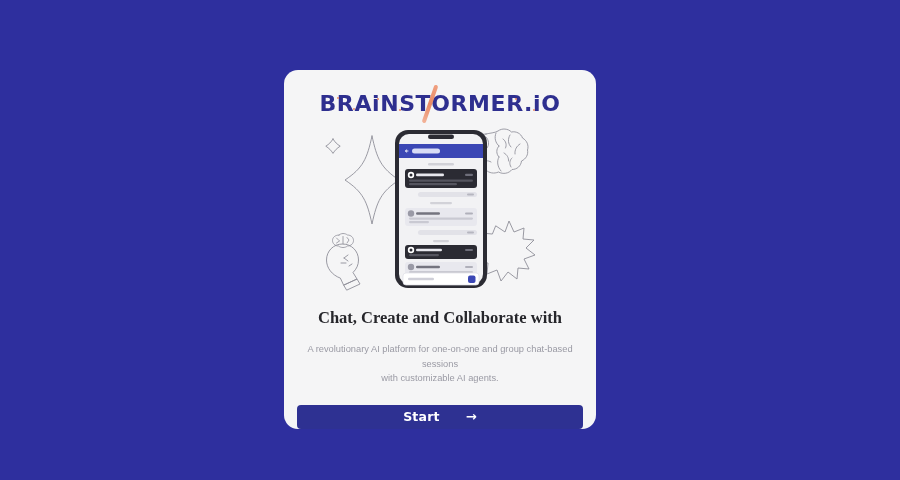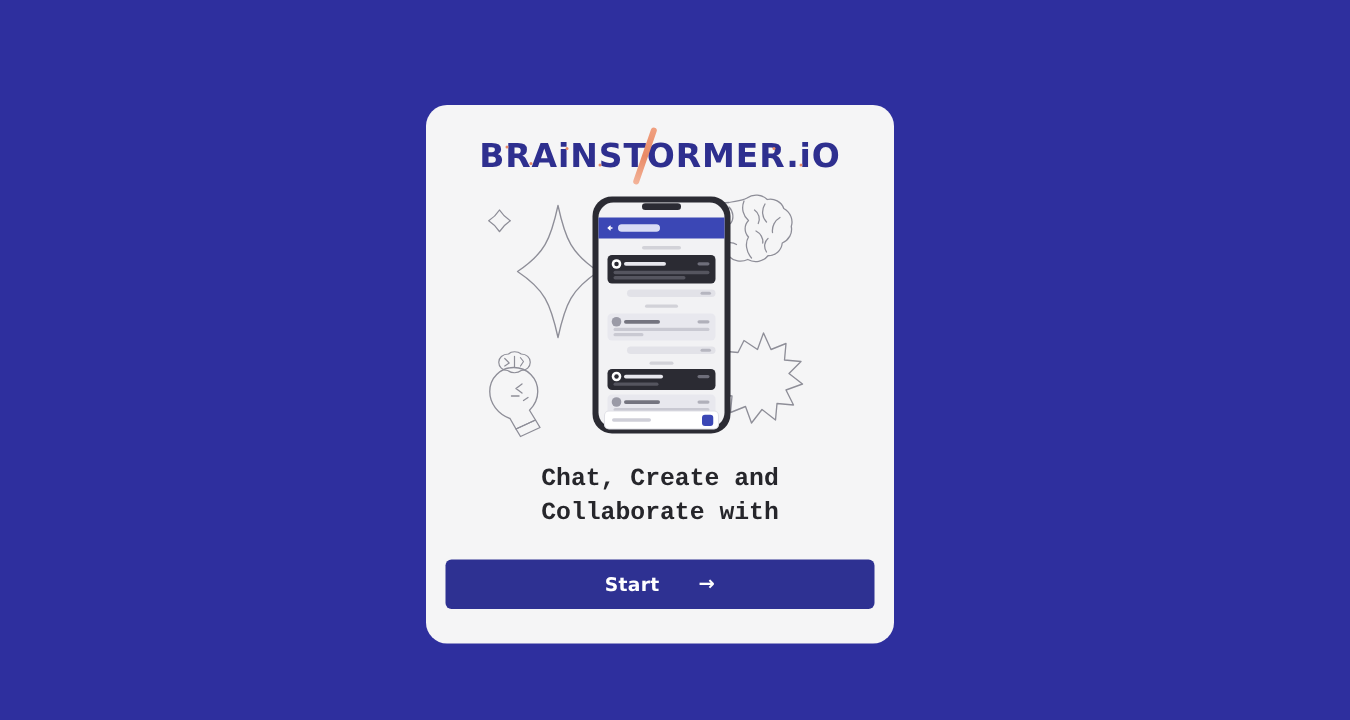--- a/index.html
+++ b/index.html
@@ -74,21 +74,21 @@
     margin-top: 6px;
     width: 100%;
     height: 170px;
     position: relative;
   }
   #hero-illustration svg { display: block; }
 
   
   #headline {
     margin-top: 14px;
-    font-family: Liberation Mono, monospace;
+    font-family: Liberation Serif, serif;
     font-size: 16.5px;
     font-weight: bold;
     line-height: 1.42;
     color: #26262b;
     text-align: center;
     max-width: 268px;
   }
   #subtitle {
     margin-top: 13px;
     font-size: 9.3px;
@@ -236,19 +236,24 @@
         <rect x="168" y="153.5" width="7.5" height="7.5" rx="2" fill="#3b47b5"></rect>
       </g>
     </svg>
   </div>
 
   <h1 id="headline">
     <span>Chat, Create and Collaborate with</span>
     <br>
   </h1>
 
+  <p id="subtitle">
+    <span>A revolutionary AI platform for one-on-one and group chat-based sessions</span>
+    <br>
+    <span>with customizable AI agents.</span>
+  </p>
 
   <button id="start-button">
     <span>Start</span>
     <span class="arrow">→</span>
   </button>
 
 </div>
 
 </body></html>

